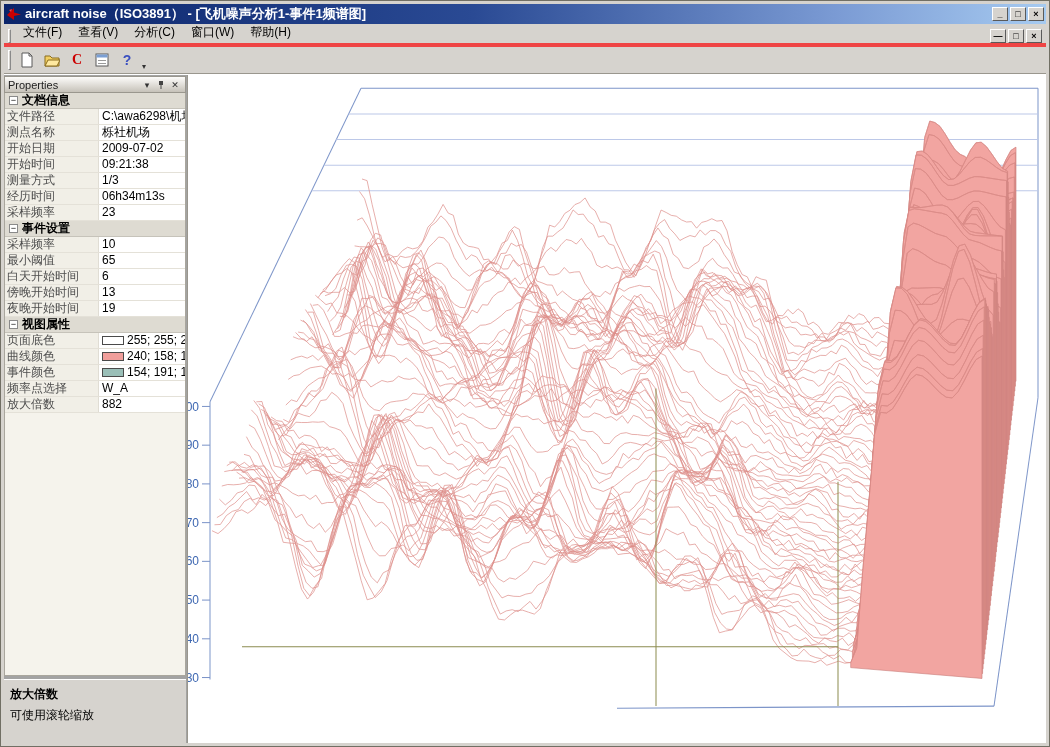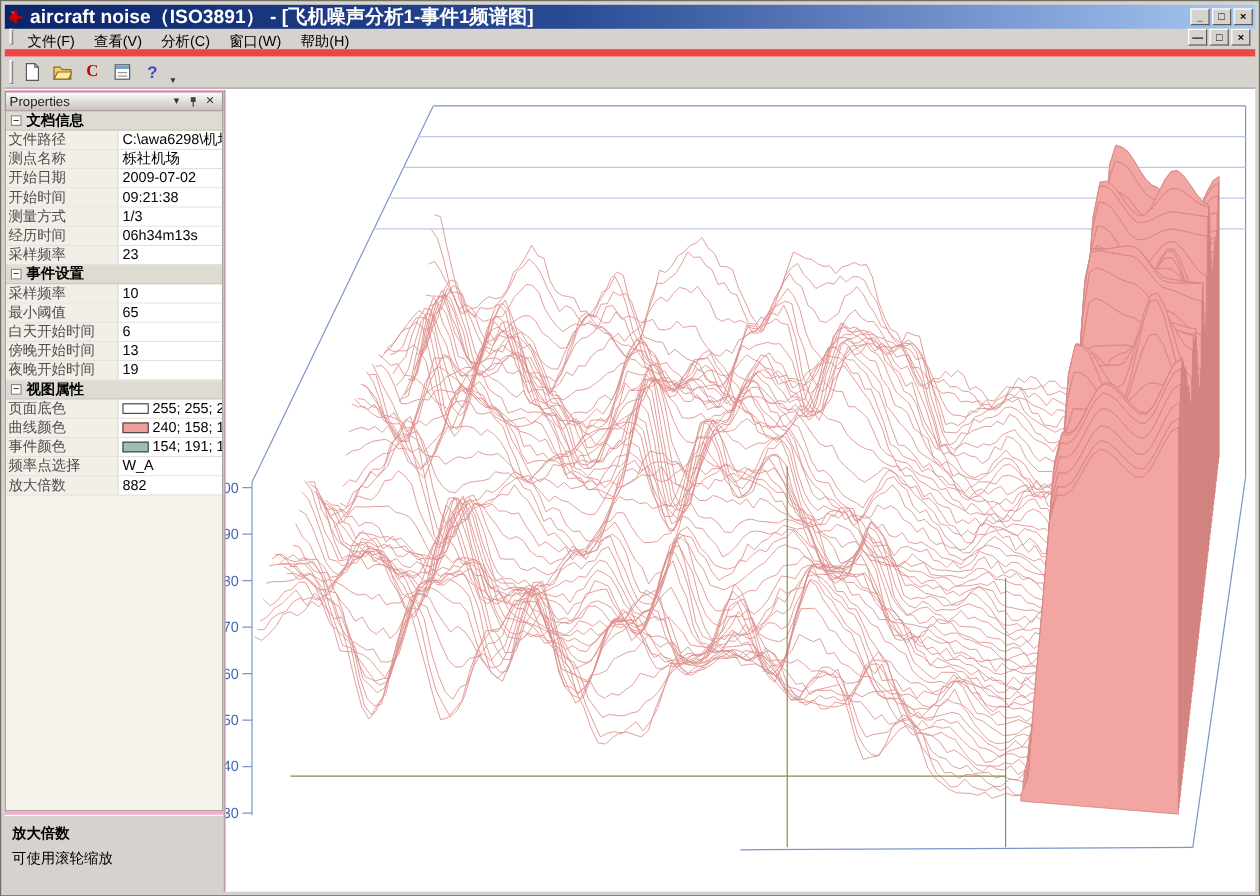--- a/index.html
+++ b/index.html
@@ -2,39 +2,39 @@
 <html><head>
 <meta charset="utf-8">
 <style>
   *{box-sizing:border-box;margin:0;padding:0}
   html,body{width:1050px;height:747px;overflow:hidden}
   body{font-family:"Liberation Sans","DejaVu Sans",sans-serif;font-size:12px;background:#d6d3ce;color:#000}
   .window{position:absolute;inset:0;background:#d6d3ce;border:1px solid #716f64;padding:3px;display:flex;flex-direction:column}
   
   .titlebar{height:20px;flex:0 0 20px;background:linear-gradient(90deg,#0a246a 0%,#2a4a94 45%,#7b9bd4 80%,#a6caf0 100%);display:flex;align-items:center;padding:0 2px;color:#fff}
   .title-icon{width:16px;height:16px;margin-right:3px;flex:0 0 auto}
-  .title-text{font-weight:bold;font-size:16px;white-space:nowrap;overflow:hidden;flex:1}
+  .title-text{font-weight:bold;font-size:13px;white-space:nowrap;overflow:hidden;flex:1}
   .tbtns{display:flex;gap:2px;margin-left:4px}
   .tbtn{width:16px;height:14px;background:#d6d3ce;border:1px solid;border-color:#fff #5a5a5a #5a5a5a #fff;font-size:9px;line-height:12px;text-align:center;color:#000;font-weight:bold}
   
-  .menubar{height:23px;flex:0 0 23px;display:flex;align-items:flex-start;border-bottom:6px solid #ef4444;padding:0 2px}
+  .menubar{height:23px;flex:0 0 23px;display:flex;align-items:flex-end;border-bottom:4px solid #ef4444;padding:0 2px}
   .grip{width:3px;height:75%;margin:0 4px 0 2px;border:1px solid;border-color:#fff #8a8a8a #8a8a8a #fff}
   .menu-item{padding:2px 8px;white-space:nowrap}
   .menu-spring{flex:1}
   .mdi-btns{display:flex;gap:2px;margin-right:2px}
   
   .toolbar{height:27px;flex:0 0 27px;display:flex;align-items:center;padding:0 2px;border-bottom:1px solid #9a978e}
   .tb-btn{width:24px;height:23px;display:flex;align-items:center;justify-content:center;margin-right:1px}
   .tb-c{color:#cc0000;font-weight:bold;font-size:14px;font-family:"Liberation Serif",serif}
   .tb-help{color:#3a4fc0;font-weight:bold;font-size:14px}
   .tb-more{font-size:8px;color:#333;align-self:flex-end;margin:0 2px 2px 2px}
   
   .content{flex:1;display:flex;min-height:0;position:relative;border-top:1px solid #fff}
   
-  .props{width:184px;flex:0 0 184px;display:flex;flex-direction:column;background:#f9a8d4;padding:1px 1px 0 0;border-right:1px solid #9a978e}
+  .props{width:184px;flex:0 0 184px;display:flex;flex-direction:column;background:#a3a3a3;padding:1px 1px 0 0;border-right:1px solid #9a978e}
   .props-header{height:17px;flex:0 0 17px;background:linear-gradient(180deg,#fdfcfa,#c6c2b9);border:1px solid #9a978e;display:flex;align-items:center;padding:0 3px;font-size:11px;color:#222}
   .props-header .ph-title{flex:1}
   .hbtn{width:14px;height:13px;display:flex;align-items:center;justify-content:center;font-size:9px;color:#333}
   .props-grid{flex:1;background:#f5f3ec;border:1px solid #a9a69d;border-top:none;overflow:hidden}
   .prow{display:flex;height:16px;line-height:15px;border-bottom:1px solid #e4e1d8;font-size:12px}
   .prow.cat{background:#dedbd2;font-weight:bold;border-bottom:1px solid #c6c3ba;align-items:center}
   .cbox{width:9px;height:9px;border:1px solid #8a8a8a;background:#fff;margin:0 4px 0 4px;line-height:7px;font-size:9px;text-align:center;font-weight:normal;flex:0 0 auto}
   .plabel{flex:0 0 94px;padding-left:2px;color:#4e4e4e;background:#f1efe7;border-right:1px solid #e0ddd4;overflow:hidden;white-space:nowrap}
   .pvalue{flex:1;background:#fff;padding-left:3px;overflow:hidden;white-space:nowrap;display:flex;align-items:center}
   .swatch{width:22px;height:9px;border:1px solid #4a4a4a;margin-right:3px;flex:0 0 auto}

